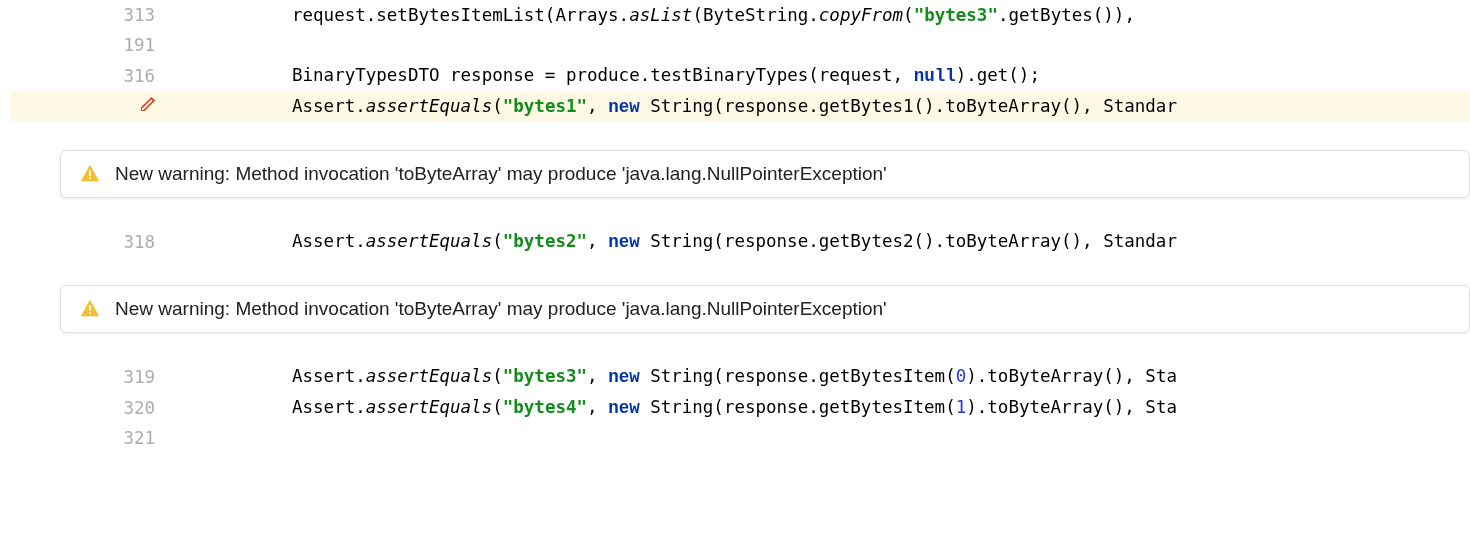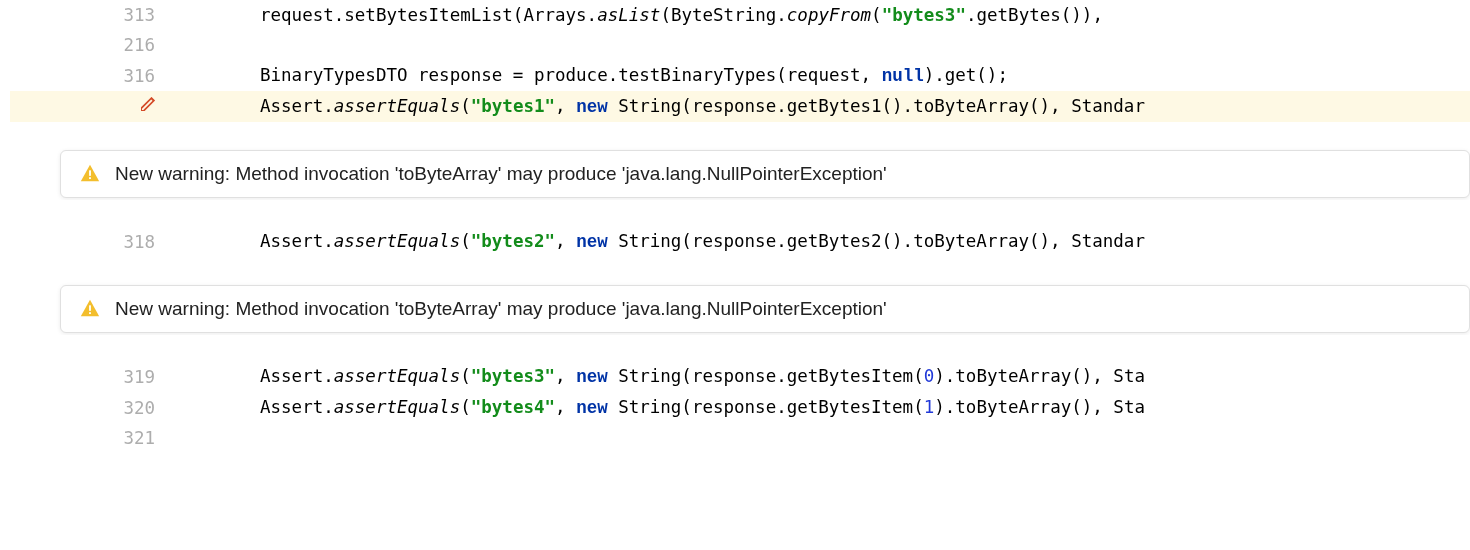--- a/index.html
+++ b/index.html
@@ -28,21 +28,21 @@
       margin-left: 10px;
     }
     .code {
       flex: 1;
       padding-left: 85px;
       display: flex;
       align-items: center;
       line-height: 30px;
       background: #ffffff;
     }
-    .code-content { white-space: pre; }
+    .code-content { white-space: pre; margin-left: 32px; }
     .code-row.editing .gutter {
       background: #fef9e4;
     }
     .code-row.editing .code {
       background: #fef9e4;
     }
     .edit-icon {
       color: #d44a27;
       font-size: 18px;
     }
@@ -82,21 +82,21 @@
 
   <div class="code-row">
     <div class="gutter">313</div>
     <div class="code">
         <span class="code-content"><span class="tok-black">request.setBytesItemList(Arrays.</span><span class="tok-italic">asList</span><span class="tok-black">(ByteString.</span><span class="tok-italic">copyFrom</span><span class="tok-black">(</span><span class="tok-string">"bytes3"</span><span class="tok-black">.getBytes()),</span></span>
       </div>
   </div>
 
 
   <div class="code-row">
-    <div class="gutter">216</div>
+    <div class="gutter">191</div>
     <div class="code"></div>
   </div>
 
   <div class="code-row">
     <div class="gutter">316</div>
     <div class="code">
         <span class="code-content"><span class="tok-black">BinaryTypesDTO response = produce.testBinaryTypes(request, </span><span class="tok-keyword">null</span><span class="tok-black">).get();</span></span>
       </div>
   </div>
 

